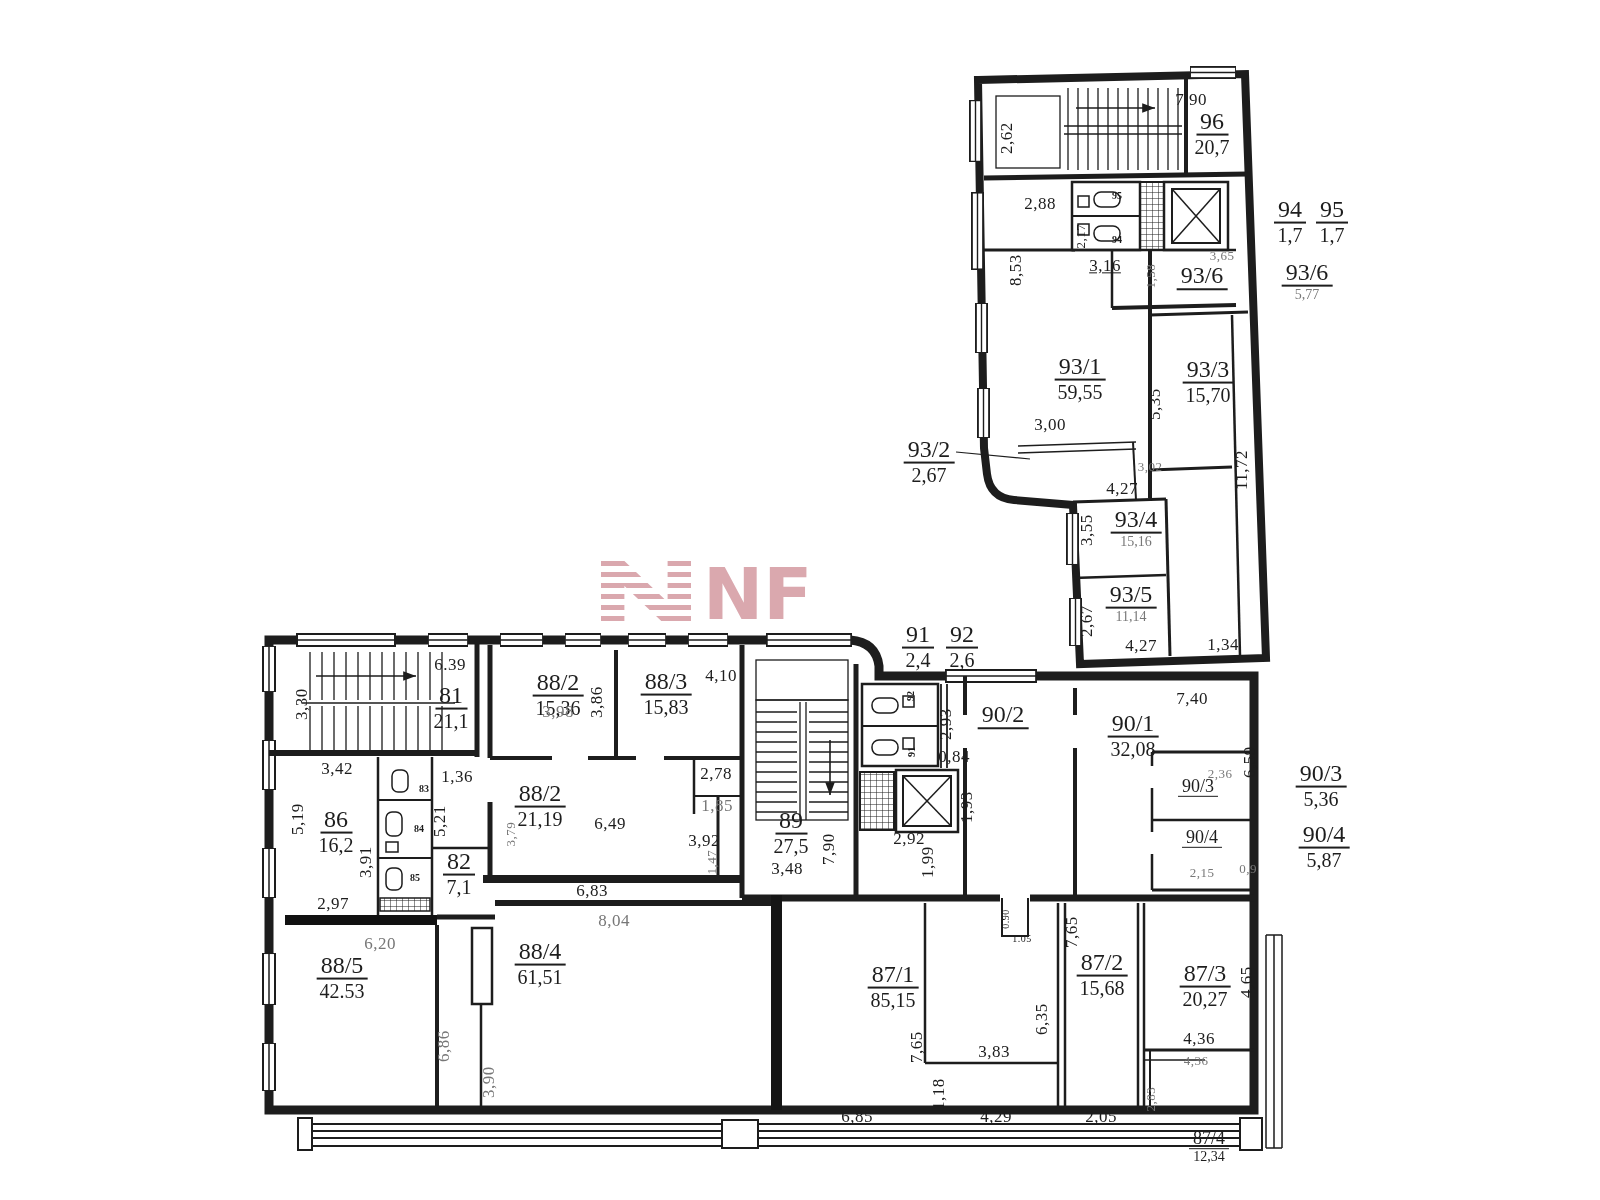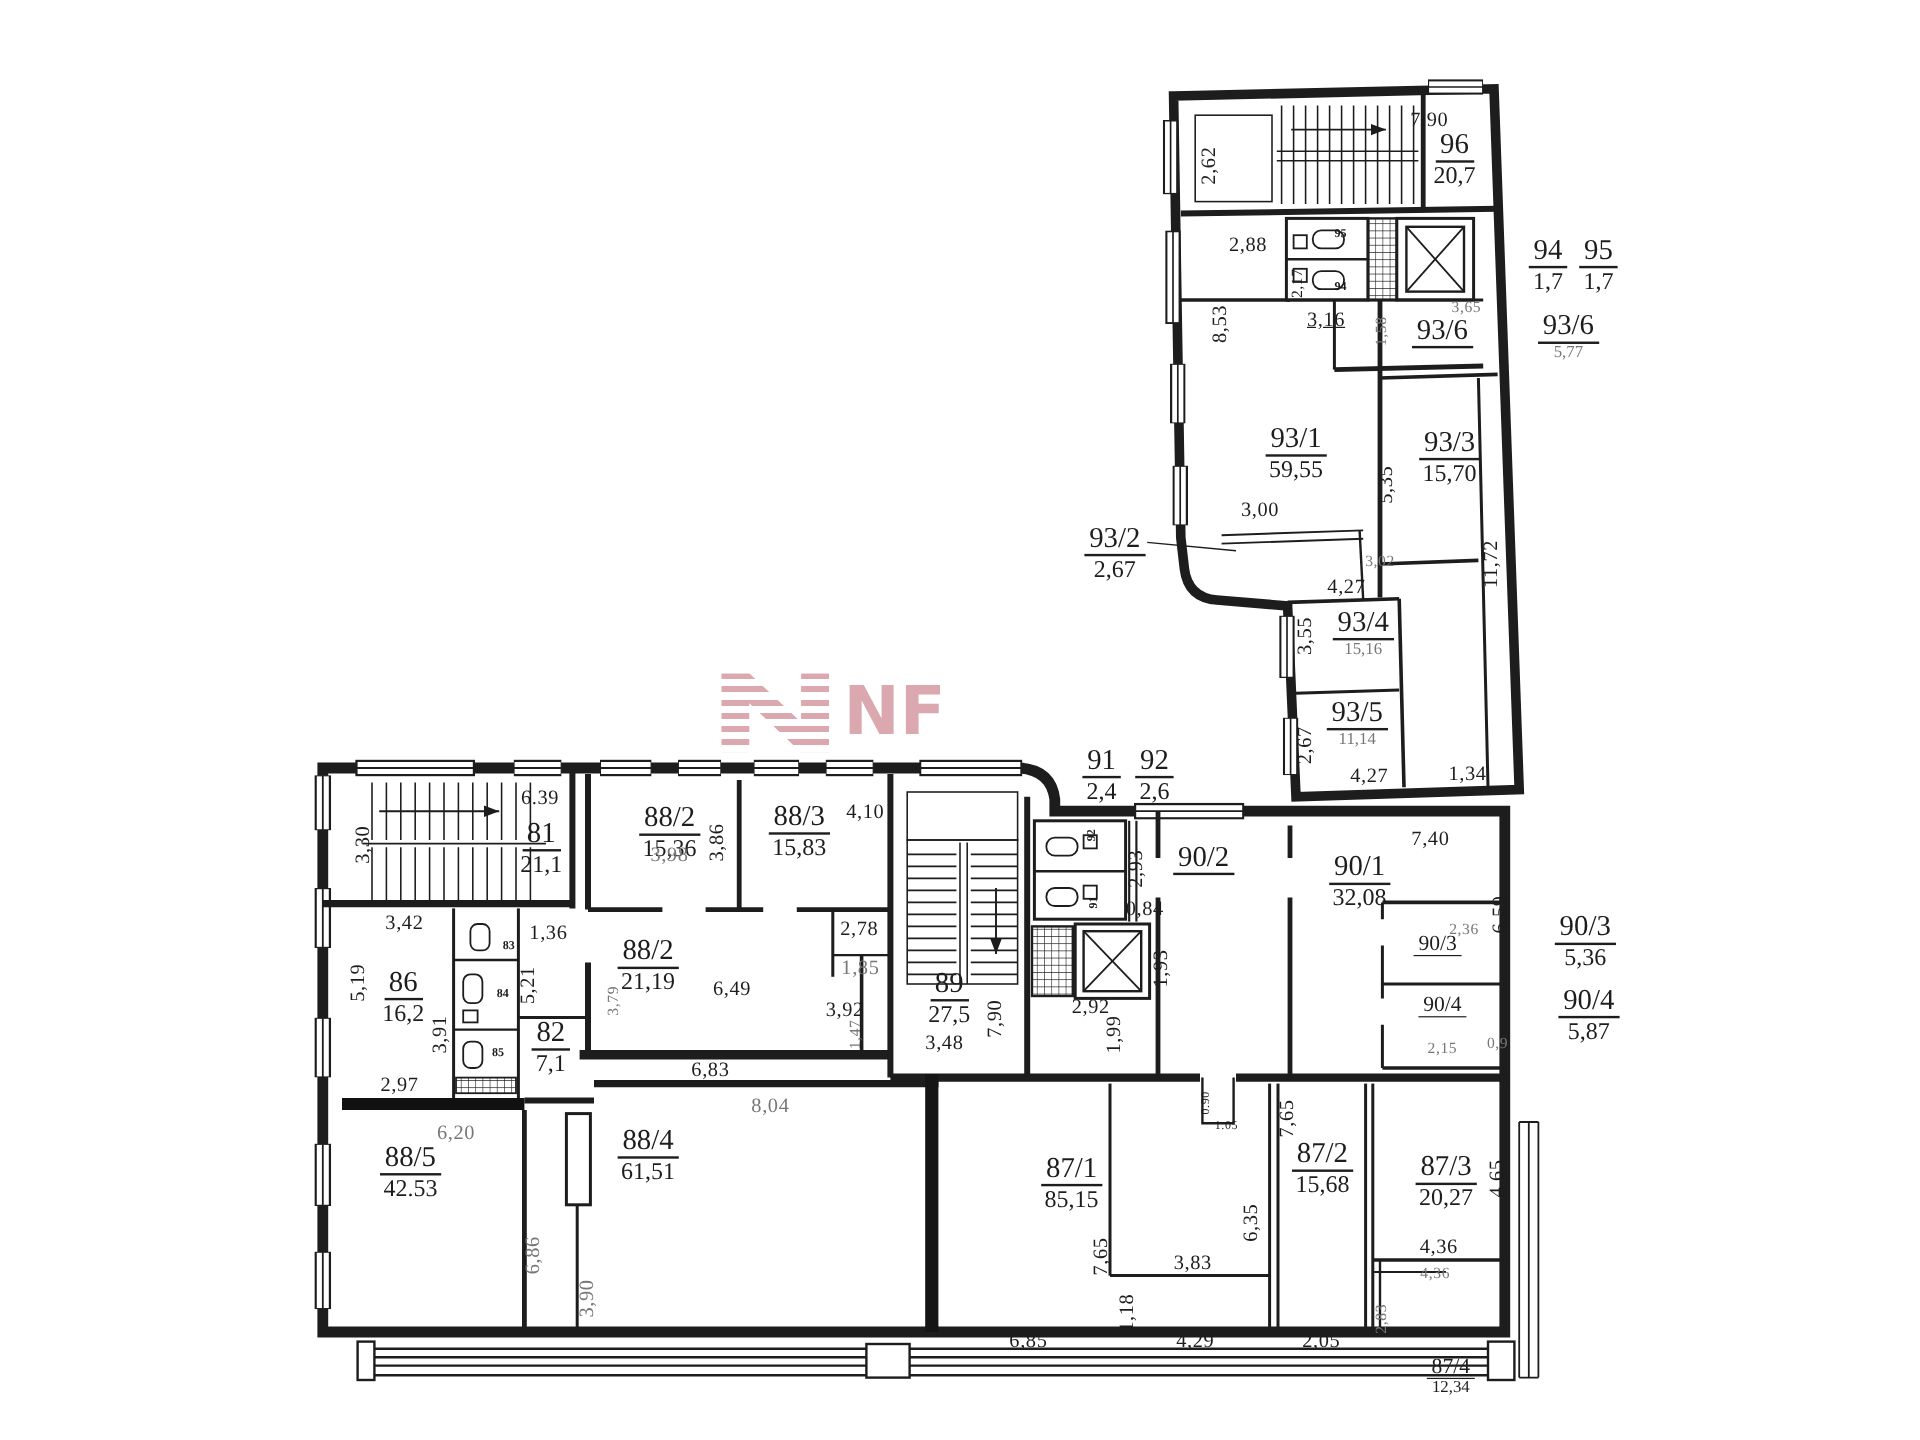--- a/index.html
+++ b/index.html
@@ -18,21 +18,21 @@
   .room .rarea{display:block;font-size:20px;margin-top:1px;}
   .room.small .rid{font-size:18px;border-bottom-width:1.5px;}
   .room.small .rarea{font-size:14px;}
   .room .rarea.am{font-size:14px;color:#777;}
   .fixid{font-size:10px;font-weight:bold;}
   
   .logo{position:absolute;left:601px;top:561px;display:flex;align-items:center;gap:12px;opacity:.92;}
   .logo-n{width:90px;height:66px;
      background:repeating-linear-gradient(180deg,#d7a1a8 0 5px,rgba(255,255,255,0) 5px 11px);
      clip-path:polygon(0 100%,0 0,26% 0,74% 62%,74% 0,100% 0,100% 100%,74% 100%,26% 38%,26% 100%);}
-  .logo-nf{font-family:"DejaVu Sans",sans-serif;font-weight:bold;font-size:56px;line-height:64px;
+  .logo-nf{font-family:"DejaVu Sans",sans-serif;font-weight:bold;font-size:72px;line-height:64px;
      color:#d7a1a8;}
   .logo-banner{height:62px;width:226px;background:#d7a1a8;display:flex;align-items:center;
      clip-path:polygon(0 0,85% 0,100% 50%,85% 100%,0 100%);padding-left:24px;box-sizing:border-box;}
   .logo-banner span{color:#fff;font-family:"DejaVu Sans",sans-serif;font-size:38px;letter-spacing:8px;}
 </style>
 </head>
 <body>
 
 <div id="stage">
 
@@ -289,21 +289,21 @@
       <div class="lbl dim v" style="left: 928px; top: 862px;">1,99</div>
       <div class="lbl dim v" style="left: 946px; top: 724px;">2,93</div>
       <div class="lbl dim" style="left: 954px; top: 757px;">0,84</div>
       <div class="lbl dim v" style="left: 967px; top: 807px;">1,93</div>
       <div class="lbl dim" style="left: 1192px; top: 699px;">7,40</div>
       <div class="lbl dim v" style="left: 1250px; top: 762px;">6,59</div>
       <div class="lbl dim s muted" style="left: 1220px; top: 774px;">2,36</div>
       <div class="lbl dim s muted" style="left: 1202px; top: 873px;">2,15</div>
       <div class="lbl dim s muted" style="left: 1248px; top: 869px;">0,9</div>
       <div class="lbl dim muted" style="left: 380px; top: 944px;">6,20</div>
-      <div class="lbl dim muted" style="left: 642px; top: 921px;">8,04</div>
+      <div class="lbl dim muted" style="left: 614px; top: 921px;">8,04</div>
       <div class="lbl dim v muted" style="left: 444px; top: 1046px;">6,86</div>
       <div class="lbl dim v muted" style="left: 489px; top: 1082px;">3,90</div>
       <div class="lbl dim" style="left: 857px; top: 1117px;">6,85</div>
       <div class="lbl dim v" style="left: 917px; top: 1047px;">7,65</div>
       <div class="lbl dim v" style="left: 939px; top: 1094px;">1,18</div>
       <div class="lbl dim" style="left: 994px; top: 1052px;">3,83</div>
       <div class="lbl dim" style="left: 996px; top: 1117px;">4,29</div>
       <div class="lbl dim v" style="left: 1042px; top: 1019px;">6,35</div>
       <div class="lbl dim v" style="left: 1072px; top: 932px;">7,65</div>
       <div class="lbl dim" style="left: 1101px; top: 1117px;">2,05</div>

